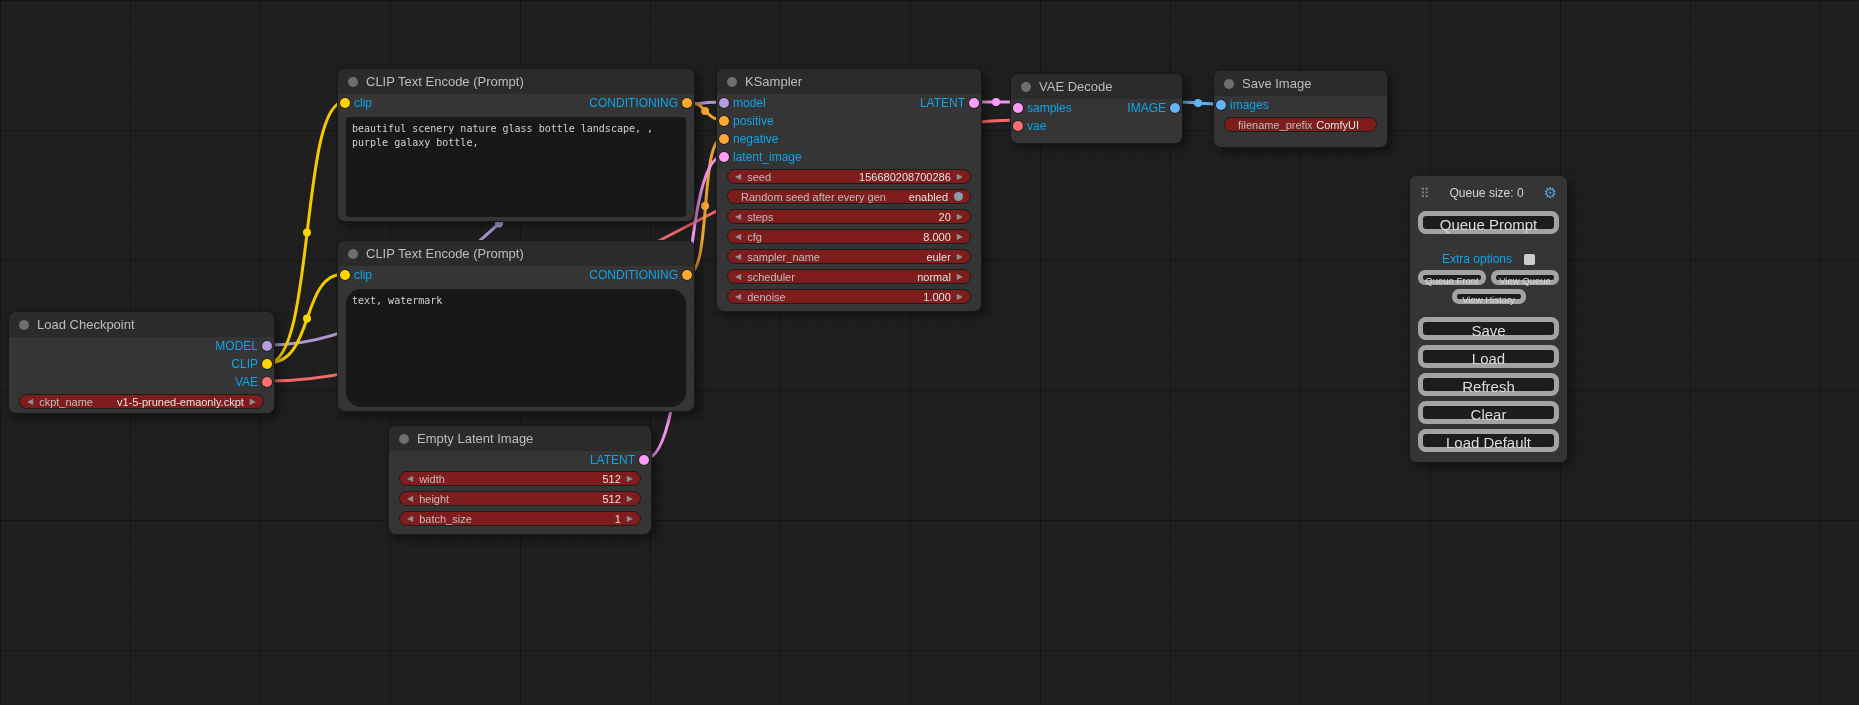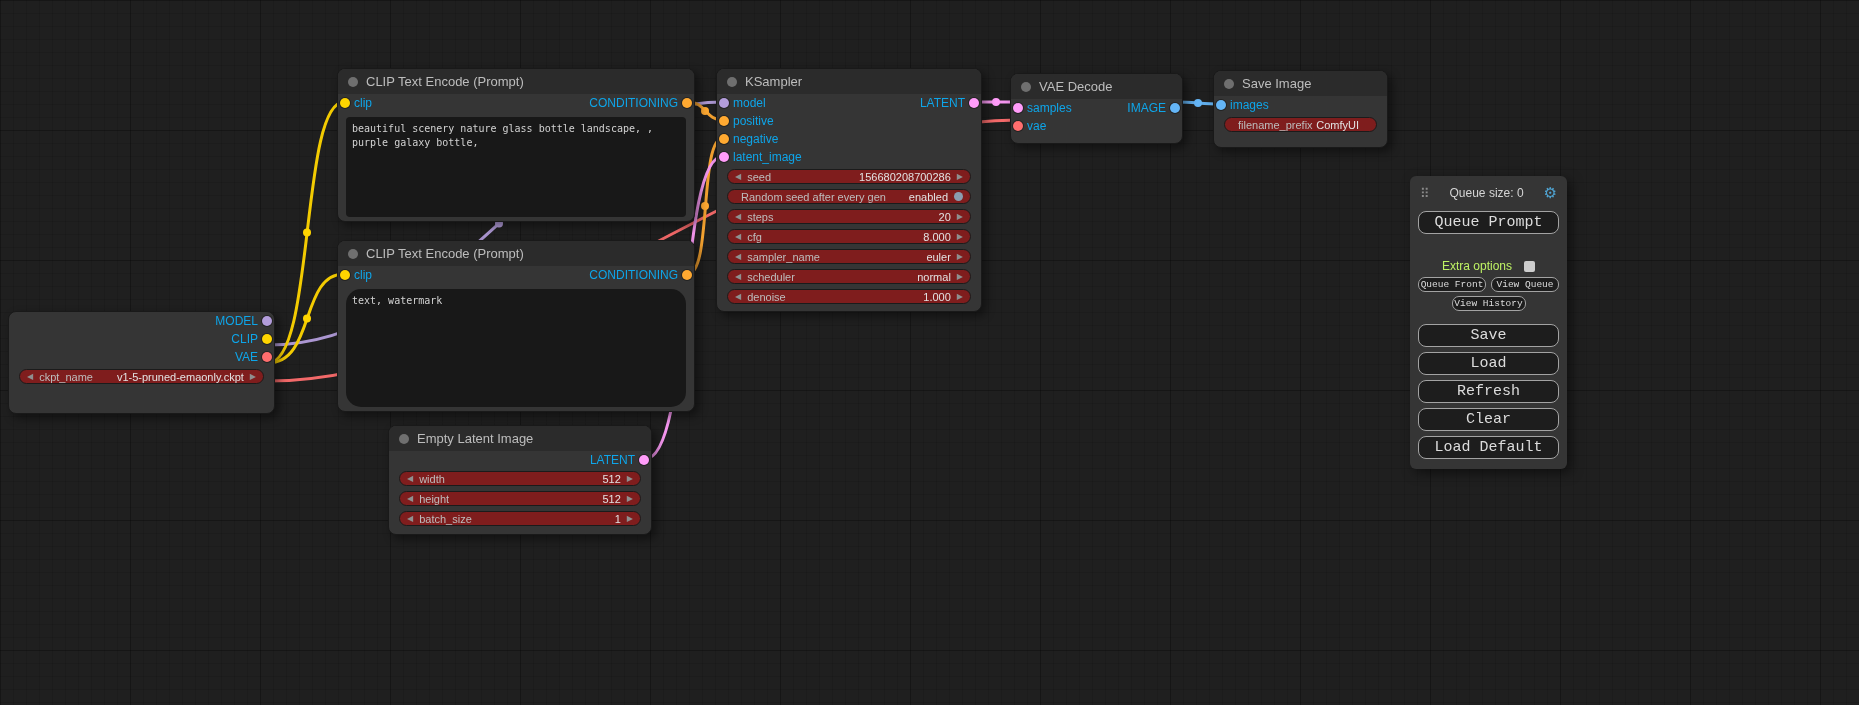--- a/index.html
+++ b/index.html
@@ -65,28 +65,28 @@
 
   .menu {
     position:absolute; z-index:3; background:#353535; border-radius:6px;
     box-shadow:4px 4px 12px rgba(0,0,0,0.5); padding:6px 8px 10px;
   }
   .mhead { display:flex; align-items:center; justify-content:space-between;
            color:#d5d5d5; font-size:12px; padding:2px 2px 4px; }
   .mdrag { color:#8a8a8a; font-size:13px; cursor:grab; }
   .mgear { color:#4fa3d1; font-size:15px; cursor:pointer; }
   .mbtn {
-    display:block; width:100%; background:#1d1d1d; border:1px solid #a3a3a3;
-    border-radius:8px; color:#dcdcdc; font-family:Liberation Mono, monospace; cursor:pointer; padding:0;
+    display:block; width:100%; background:#1d1d1d; border:5px solid #a3a3a3;
+    border-radius:8px; color:#dcdcdc; font-family:Liberation Sans, sans-serif; cursor:pointer; padding:0;
   }
   .mbtn.big   { height:23px; font-size:15px; margin-top:5px; }
   .mbtn.small { height:15px; font-size:9.5px; border-radius:7px; flex:1; }
   .mbtn.vh    { width:74px; flex:none; }
   .mextra { display:flex; align-items:center; justify-content:center; gap:12px;
-            color:#bef264; font-size:12px; margin-top:25px; }
+            color:#0ea5e9; font-size:12px; margin-top:18px; }
   .mcheck { width:11px; height:11px; background:#cdcdcd; border-radius:2px; display:inline-block; cursor:pointer; }
   .mrow { display:flex; gap:5px; margin-top:4px; }
   .mrow.center { justify-content:center; }
   .gap { margin-top:13px !important; }
 </style>
 </head>
 <body>
 
 <div id="canvas">
 
@@ -109,20 +109,24 @@
       <circle cx="641" cy="250.5" r="4" fill="#FF6E6E"></circle>
       <circle cx="705" cy="111" r="4" fill="#FFA931"></circle>
       <circle cx="705" cy="206" r="4" fill="#FFA931"></circle>
       <circle cx="685" cy="307.5" r="4" fill="#FF9CF9"></circle>
       <circle cx="996" cy="102" r="4" fill="#FF9CF9"></circle>
       <circle cx="1198" cy="103" r="4" fill="#64B5F6"></circle>
     </g>
   </svg>
 
   <div class="node" style="left:8px;top:311px;width:267px;height:103px">
+    <div class="ntitle">
+      <span class="tdot"></span>
+      <span>Load Checkpoint</span>
+    </div>
     <div class="srow outonly">
       <span>MODEL</span>
       <span class="dot out" style="background: rgb(179, 157, 219);"></span>
     </div>
     <div class="srow outonly">
       <span>CLIP</span>
       <span class="dot out" style="background: rgb(255, 213, 0);"></span>
     </div>
     <div class="srow outonly">
       <span>VAE</span>

